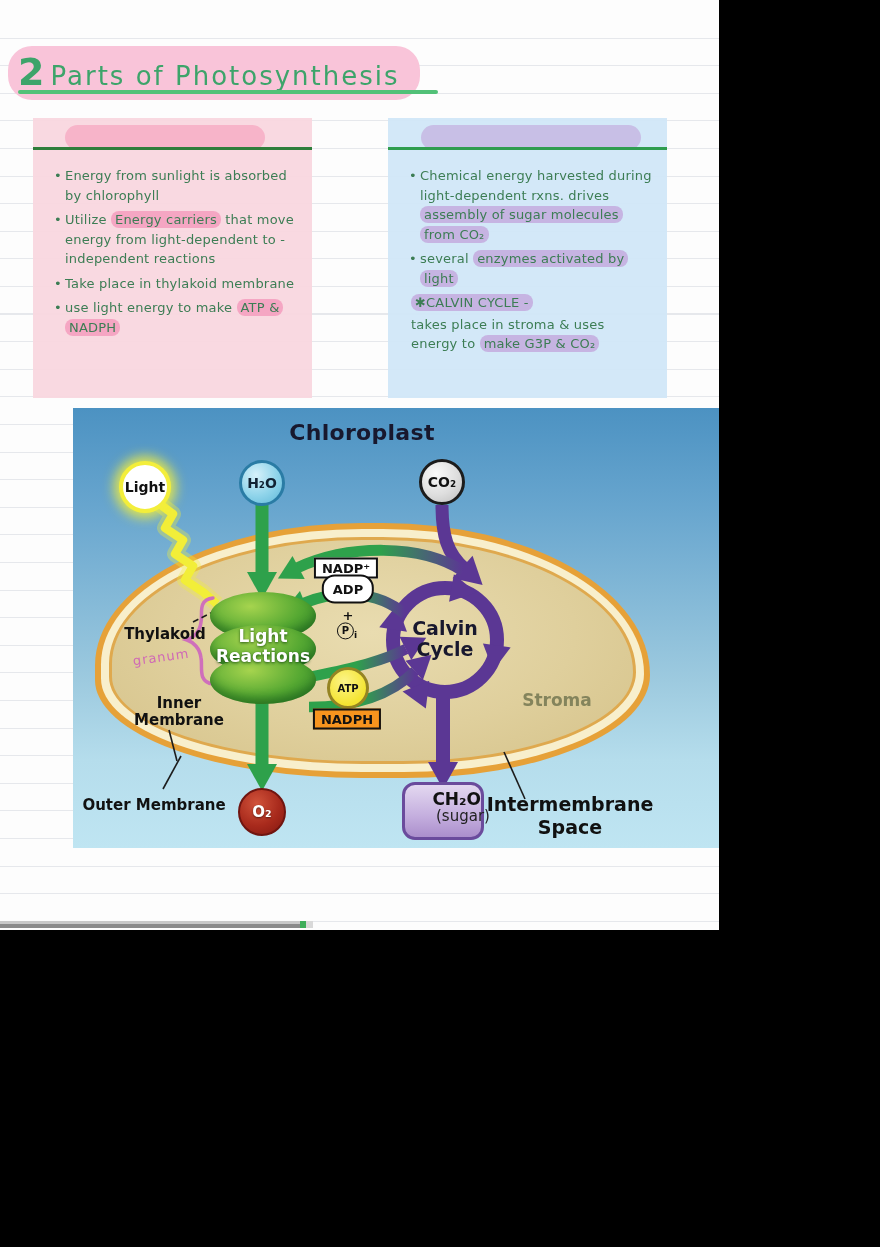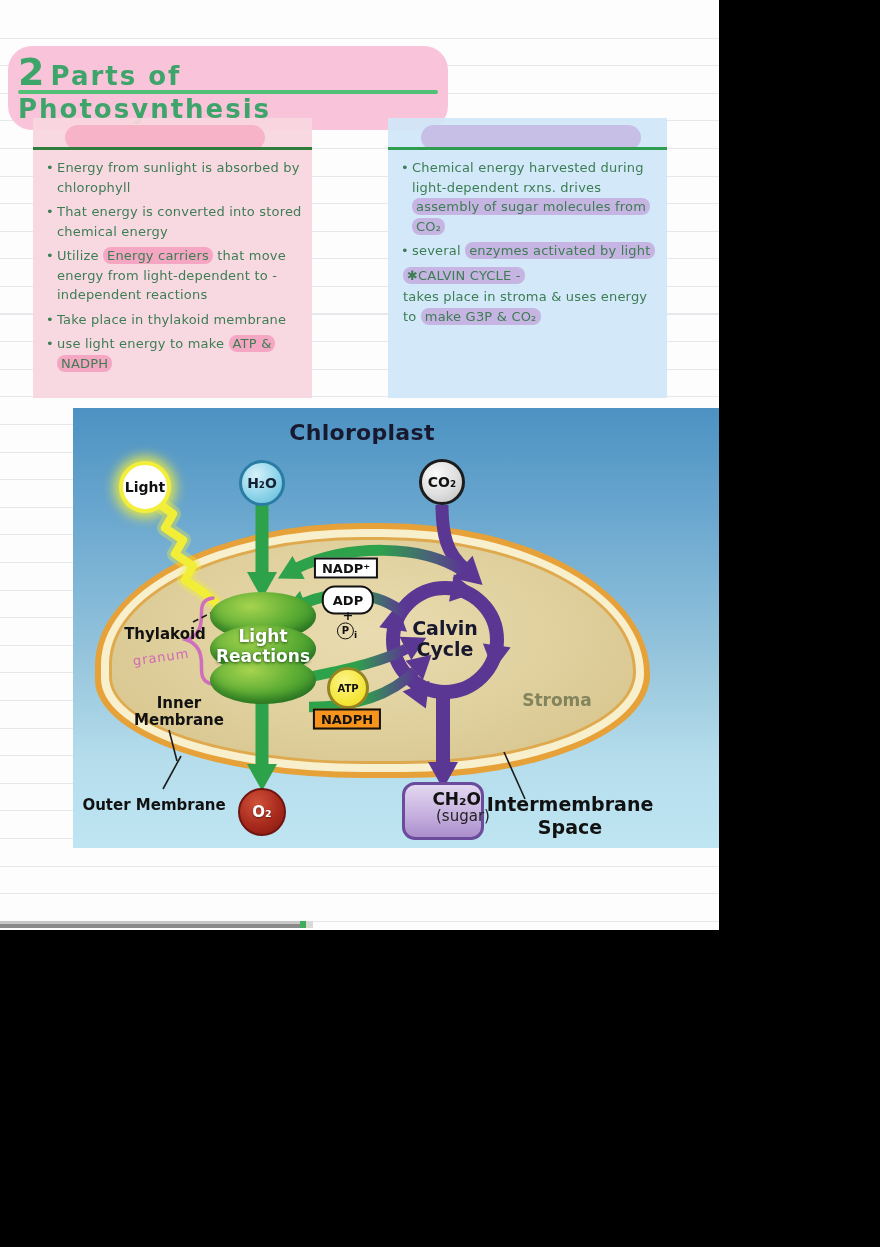--- a/index.html
+++ b/index.html
@@ -6,33 +6,33 @@
   .stage{position:relative;width:880px;height:1247px;background:#000;overflow:hidden;
          font-family:"DejaVu Sans",sans-serif;}
   
   .page{position:absolute;left:0;top:0;width:719px;height:930px;background:#fdfdfd;
         background-image:repeating-linear-gradient(to bottom,transparent 0,transparent 26.5px,#e6e8ec 26.5px,#e6e8ec 27.6px);
         background-position:0 11px;}
   
   .title-wrap{position:absolute;left:8px;top:46px;width:440px;}
   .title-pill{display:inline-block;background:#f9c4d9;border-radius:24px;padding:4px 20px 6px 10px;}
   .title-num{font-size:38px;font-weight:bold;color:#3da46a;letter-spacing:1px;}
-  .title-text{font-size:26px;font-weight:bold;color:#3da46a;letter-spacing:2px;}
+  .title-text{font-size:26px;font-weight:normal;color:#3da46a;letter-spacing:2px;}
   .title-underline{position:absolute;left:10px;top:44px;width:420px;height:4px;background:#52c178;border-radius:3px;}
   
   .note-box{position:absolute;top:118px;width:279px;height:280px;}
   .note-box.pink{left:33px;background:rgba(249,214,223,0.93);}
   .note-box.blue{left:388px;background:rgba(208,230,247,0.93);}
   .head-pill{position:absolute;top:7px;height:25px;border-radius:13px;}
   .pink .head-pill{left:32px;width:200px;background:#f7b4c9;}
   .blue .head-pill{left:33px;width:220px;background:#c8bfe6;}
   .head-rule{position:absolute;top:29px;left:0;width:100%;height:3px;}
   .pink .head-rule{background:#2f7d3b;}
   .blue .head-rule{background:#2f9d4f;}
-  .note-list{margin:0;padding:40px 6px 0 13px;list-style:none;}
+  .note-list{margin:8px;padding:40px 6px 0 13px;list-style:none;}
   .note-list li{position:relative;padding-left:11px;margin-bottom:5px;font-size:13px;line-height:1.5;
                 color:#3c7d54;font-weight:500;letter-spacing:.2px;}
   .note-list li::before{content:"•";position:absolute;left:0;top:0;}
   .note-list li.no-bullet{padding-left:2px;margin-bottom:2px;}
   .note-list li.no-bullet::before{content:"";}
   .hl{border-radius:8px;padding:1px 4px;box-decoration-break:clone;-webkit-box-decoration-break:clone;}
   .pink .hl{background:#f5a6c3;}
   .blue .hl{background:#c6b4e2;}
   
   .diagram{position:absolute;left:73px;top:408px;width:680px;height:440px;
@@ -55,21 +55,21 @@
          background:radial-gradient(circle at 35% 30%,#d6f1fa 0%,#8fd4ea 55%,#5fb8d8 100%);font-size:14px;}
   .c-co2{left:369px;top:74px;width:40px;height:40px;border:3px solid #1c1c1c;color:#111;
          background:radial-gradient(circle at 35% 30%,#fafafa 0%,#dedede 55%,#bdbdbd 100%);font-size:14px;}
   .c-atp{left:275px;top:280px;width:36px;height:36px;border:3px solid #958423;color:#111;
          background:radial-gradient(circle at 40% 32%,#fcf489 0%,#f4e431 70%);font-size:10px;}
   .c-o2{left:189px;top:404px;width:44px;height:44px;border:2px solid #701510;color:#fff;
         background:radial-gradient(circle at 38% 30%,#d0523a 0%,#a82a1c 55%,#821711 100%);font-size:15px;
         text-shadow:0 1px 2px rgba(0,0,0,.5);}
   .tag{position:absolute;transform:translate(-50%,-50%);font-weight:bold;color:#111;text-align:center;}
   .tag-nadp{left:273px;top:160px;background:#fff;border:2px solid #111;padding:1px 6px;font-size:13px;}
-  .tag-adp{left:275px;top:192px;background:#fff;border:2px solid #111;border-radius:13px;padding:5px 9px;font-size:13px;}
+  .tag-adp{left:275px;top:181px;background:#fff;border:2px solid #111;border-radius:13px;padding:5px 9px;font-size:13px;}
   .tag-plus{left:275px;top:207px;font-size:13px;}
   .tag-pi{left:274px;top:223px;font-size:11px;}
   .pi-circle{display:inline-block;width:15px;height:15px;border:1.5px solid #111;border-radius:50%;
              line-height:15px;text-align:center;font-size:10px;font-weight:bold;}
   .tag-nadph{left:274px;top:311px;background:#f7941e;border:2px solid #111;padding:1px 6px;font-size:13px;}
   .stack{position:absolute;left:137px;top:184px;width:106px;height:112px;}
   .stack i{position:absolute;left:0;width:106px;height:48px;border-radius:50%;
            background:radial-gradient(ellipse at 38% 30%,#a6d44e 0%,#55a832 55%,#237a27 100%);
            box-shadow:inset 0 -6px 8px rgba(20,80,20,.45);}
   .lbl-lr{left:190px;top:239px;color:#fff;font-weight:bold;font-size:17px;line-height:1.15;
@@ -106,21 +106,20 @@
       <span class="title-pill"><span class="title-num">2</span>
         <span class="title-text">Parts of Photosynthesis</span></span>
       <div class="title-underline"></div>
     </div>
 
     <div class="note-box pink">
       <div class="head-pill"></div>
       <div class="head-rule"></div>
       <ul class="note-list">
           <li><span>Energy from sunlight is absorbed by chlorophyll</span></li>
-          <li><span>That energy is converted into stored chemical energy</span></li>
           <li><span>Utilize </span><span class="hl">Energy carriers</span><span> that move energy from light-dependent to -independent reactions</span></li>
           <li><span>Take place in thylakoid membrane</span></li>
           <li><span>use light energy to make </span><span class="hl">ATP &amp;</span><span> </span><span class="hl">NADPH</span></li>
         </ul>
     </div>
 
     <div class="note-box blue">
       <div class="head-pill"></div>
       <div class="head-rule"></div>
       <ul class="note-list">

